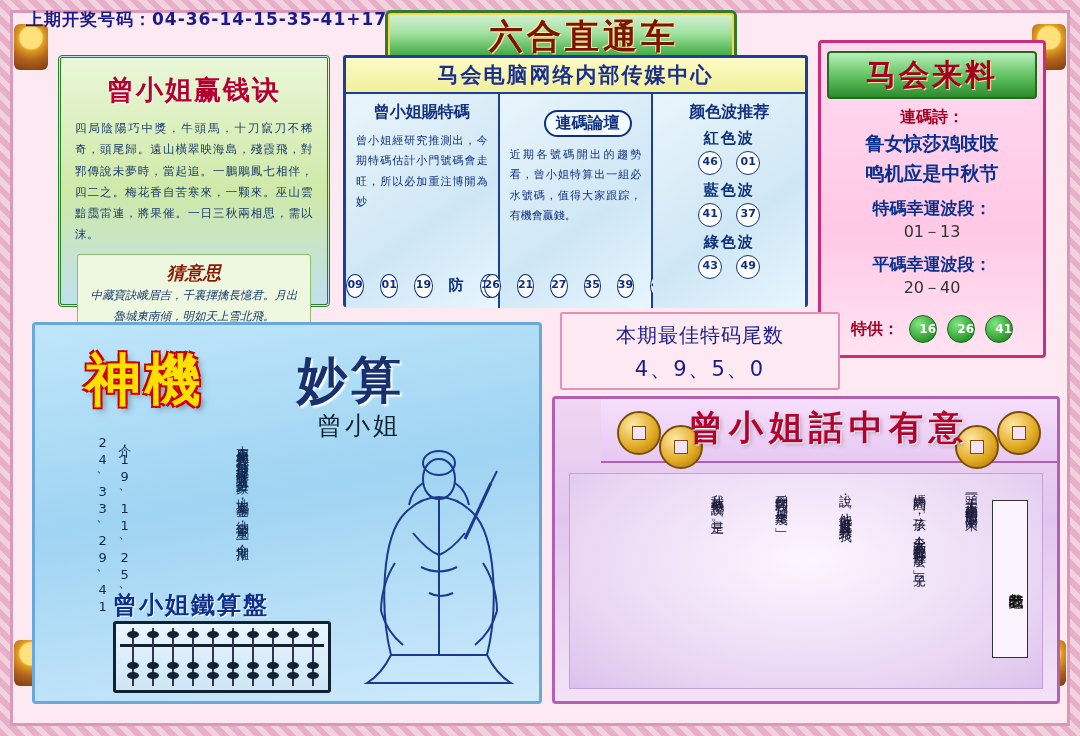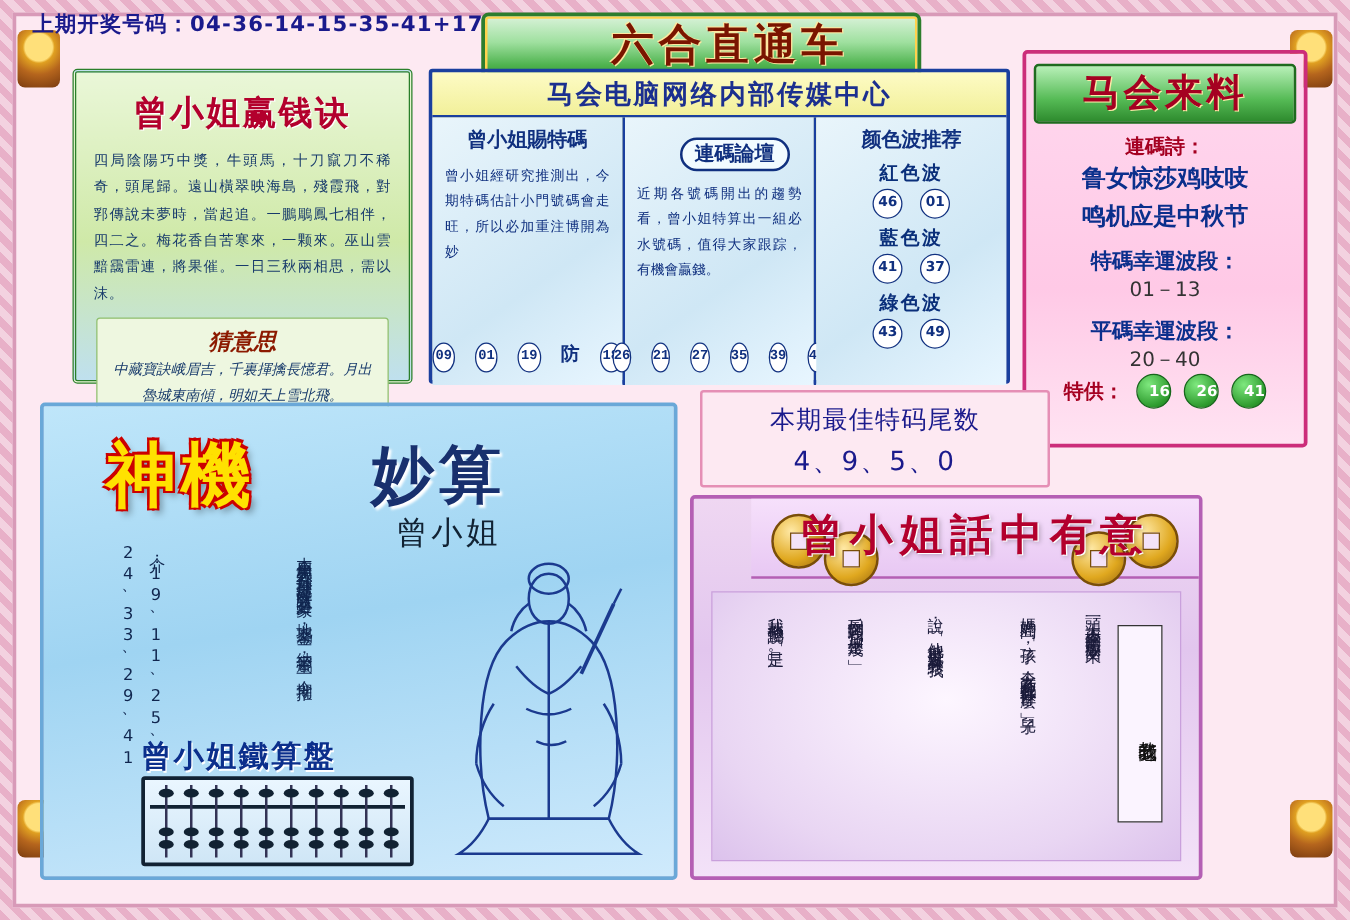--- a/index.html
+++ b/index.html
@@ -95,21 +95,21 @@
   .col{flex:1;border-right:2px solid #1a3f9e;box-sizing:border-box;position:relative;
        background:linear-gradient(145deg,#e9f5fb,#cfe7f5 60%,#e8f6ff);}
   .col:last-child{border-right:none;}
   .col .ct{text-align:center;font-size:16px;font-weight:bold;color:#10307f;margin-top:8px;}
   .col .ct.box{
     display:inline-block;border:2px solid #10307f;border-radius:14px;
     padding:1px 10px;background:#f2fbff;
   }
   .ctwrap{text-align:center;margin-top:8px;padding-left:24px;}
   .col .txt{font-size:11px;line-height:1.85;color:#10307f;margin:8px 10px 0 10px;text-align:justify;}
-  .balls{position:absolute;left:0;right:0;bottom:10px;display:flex;justify-content:center;gap:16px;font-family:Liberation Mono, monospace;}
+  .balls{position:absolute;left:0;right:0;bottom:10px;display:flex;justify-content:center;gap:16px;}
   .ball{
     width:22px;height:22px;border-radius:50%;
     border:1.5px solid #10307f;background:#fff;
     font-size:11px;line-height:20px;text-align:center;color:#10307f;font-weight:bold;
   }
   .defend{font-size:15px;font-weight:bold;color:#10307f;line-height:22px;}
   .colorrow{text-align:center;margin-top:6px;}
   .colorrow .lbl{font-size:15px;color:#0a2f7a;font-weight:bold;letter-spacing:2px;}
   .colorrow .bs{display:flex;justify-content:center;gap:14px;margin-top:3px;}
 
@@ -121,21 +121,21 @@
     margin:8px 6px 0 6px;height:44px;line-height:44px;text-align:center;
     font-size:30px;font-weight:bold;color:#a50021;letter-spacing:3px;
     background:linear-gradient(#b8f0b8,#56bb56 60%,#2e8b2e);
     border:2px solid #1f6b1f;border-radius:4px;
     text-shadow:1px 1px 0 #ffe9a8;
   }
   .c3 .lab{text-align:center;font-size:16px;font-weight:bold;color:#a50021;margin-top:8px;}
   .c3 .poem{text-align:center;font-size:19px;color:#0b2f8c;line-height:1.45;margin-top:2px;font-weight:bold;}
   .c3 .lab2{text-align:center;font-size:17px;font-weight:bold;color:#0b2f8c;margin-top:10px;}
   .c3 .rng{text-align:center;font-size:16px;color:#333;margin-top:2px;}
-  .c3 .footrow{display:flex;align-items:center;justify-content:center;gap:10px;margin-top:0;}
+  .c3 .footrow{display:flex;align-items:center;justify-content:center;gap:10px;margin-top:16px;}
   .c3 .footrow .fl{font-size:16px;font-weight:bold;color:#a50021;}
   .gball{
     width:26px;height:26px;border-radius:50%;
     background:radial-gradient(circle at 35% 30%,#7ee87e,#2e9b2e 70%,#1c6b1c);
     color:#fff;font-size:12px;font-weight:bold;line-height:26px;text-align:right;
     border:1px solid #17661c;
   }
 
   
   .c4{left:560px;top:312px;width:280px;height:78px;
@@ -169,21 +169,21 @@
   .abacus{
     position:absolute;left:78px;top:296px;width:212px;height:66px;
     border:3px solid #123;background:linear-gradient(#eaf6ff,#cfe6f6);border-radius:3px;
   }
   .abacus .bar{position:absolute;left:4px;right:4px;top:20px;height:3px;background:#123;}
   .abacus .rod{position:absolute;top:4px;bottom:4px;width:2px;background:#335;}
   .abacus .bead{position:absolute;width:12px;height:7px;border-radius:50%;background:#123;}
   .lady{position:absolute;left:300px;top:118px;width:210px;height:256px;}
 
   
-  .c6{left:552px;top:396px;width:410px;height:308px;
+  .c6{left:552px;top:396px;width:508px;height:308px;
       border:3px solid #b45fb4;border-radius:4px;
       background:linear-gradient(#efd7f2,#e2c6ee 40%,#f3e2f8);padding-left:46px;}
   .c6 .hdr{
     position:relative;height:62px;
     background:linear-gradient(#f6e0fb,#e8c8f3);
     border-bottom:2px solid #b45fb4;
   }
   .c6 .hdr .w{
     position:absolute;top:6px;left:0;right:0;text-align:center;
     font-size:34px;font-weight:bold;color:#b3002d;letter-spacing:6px;

